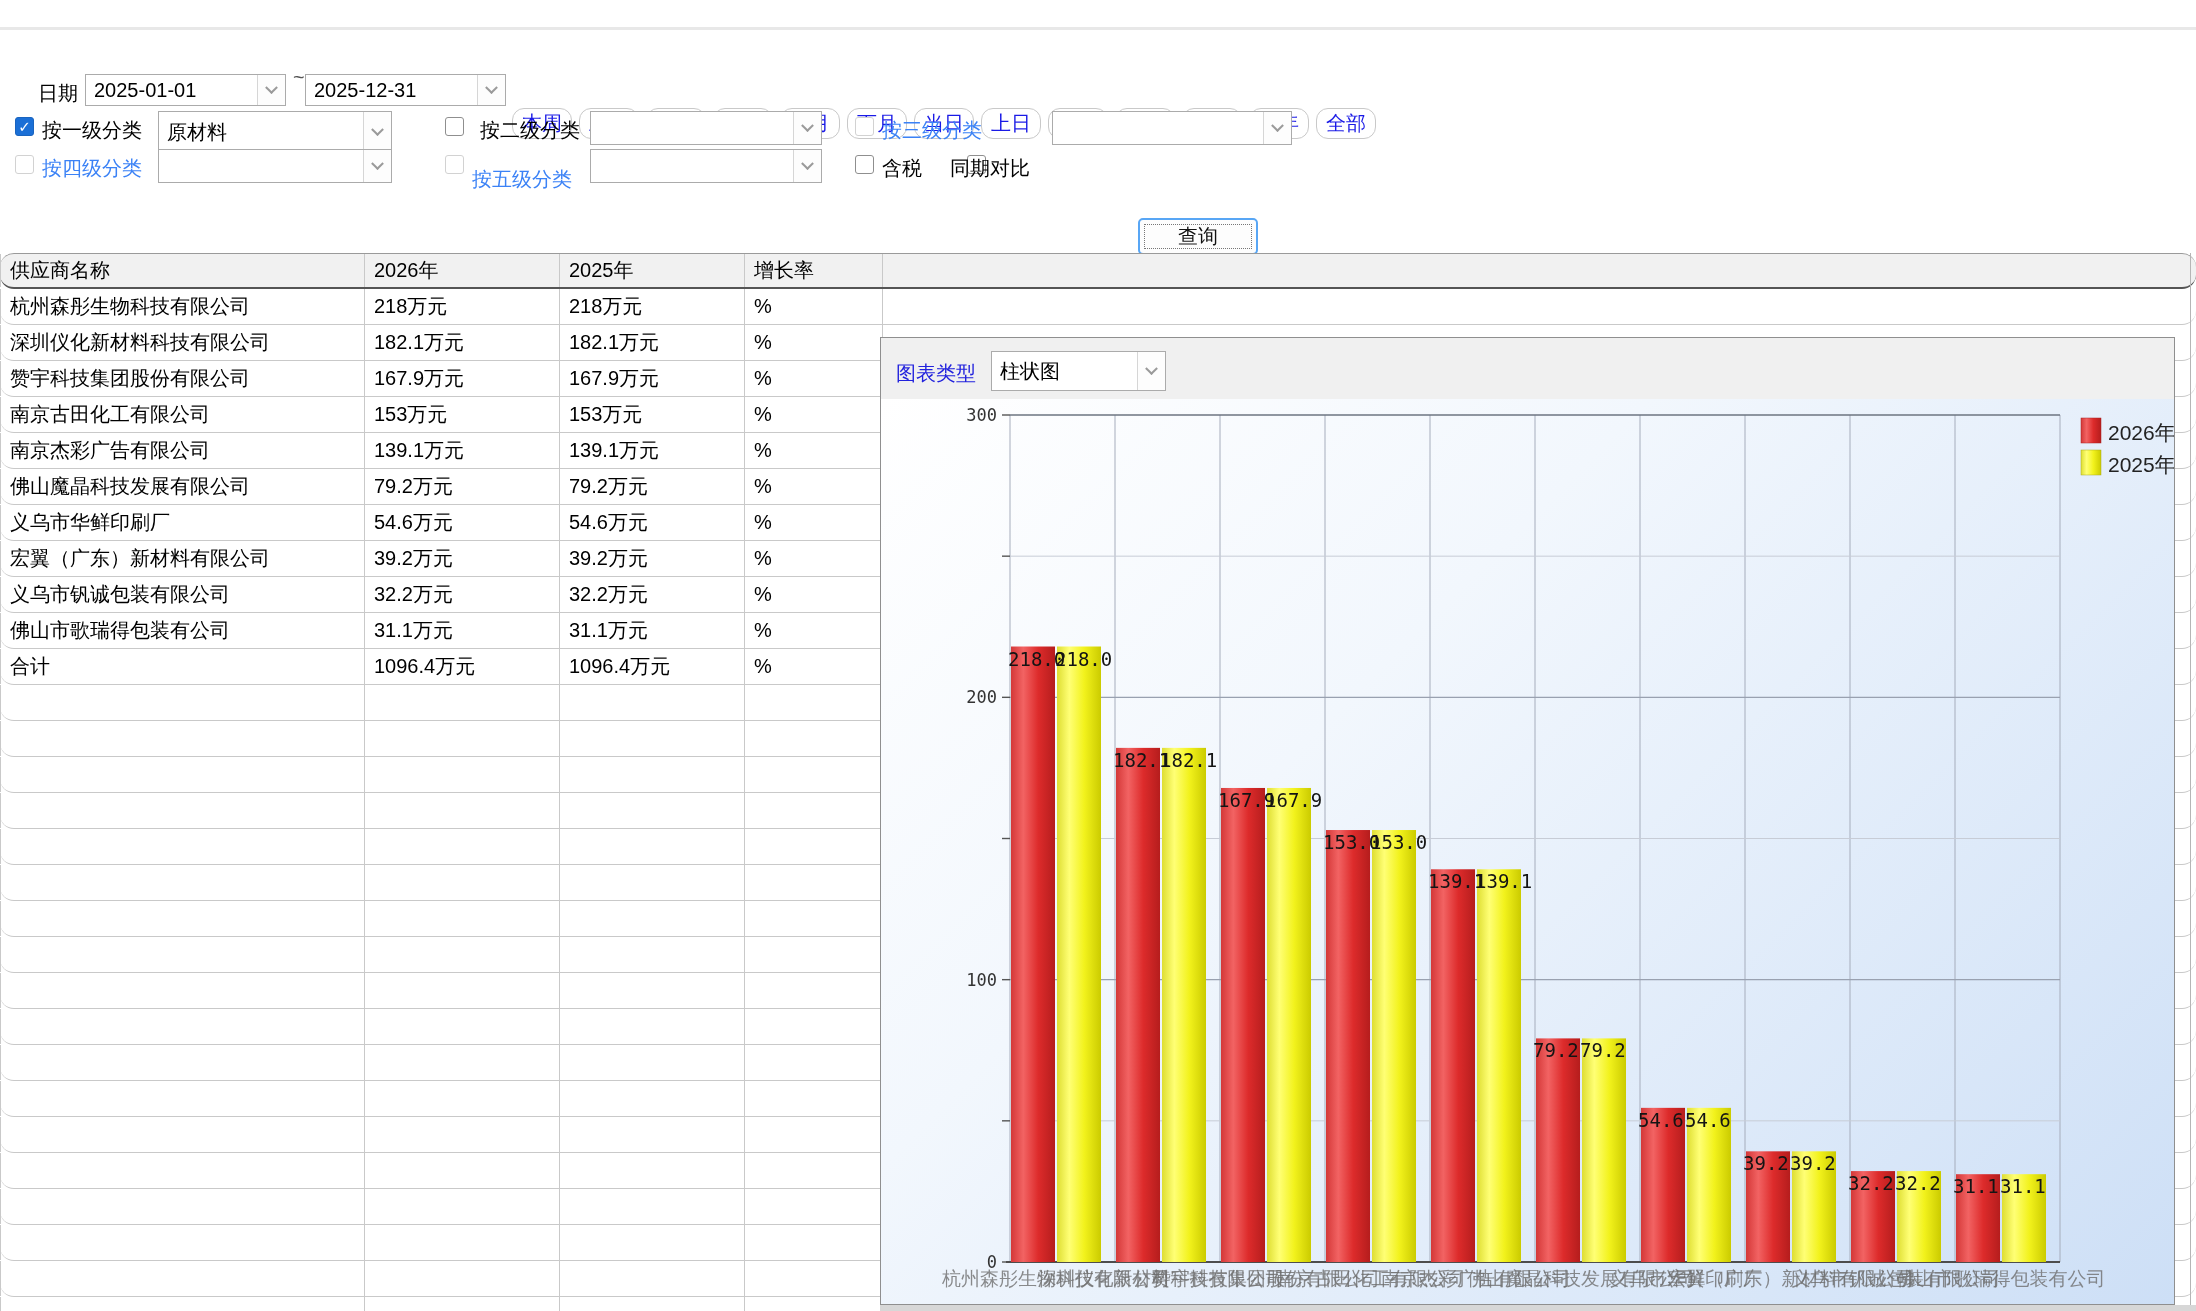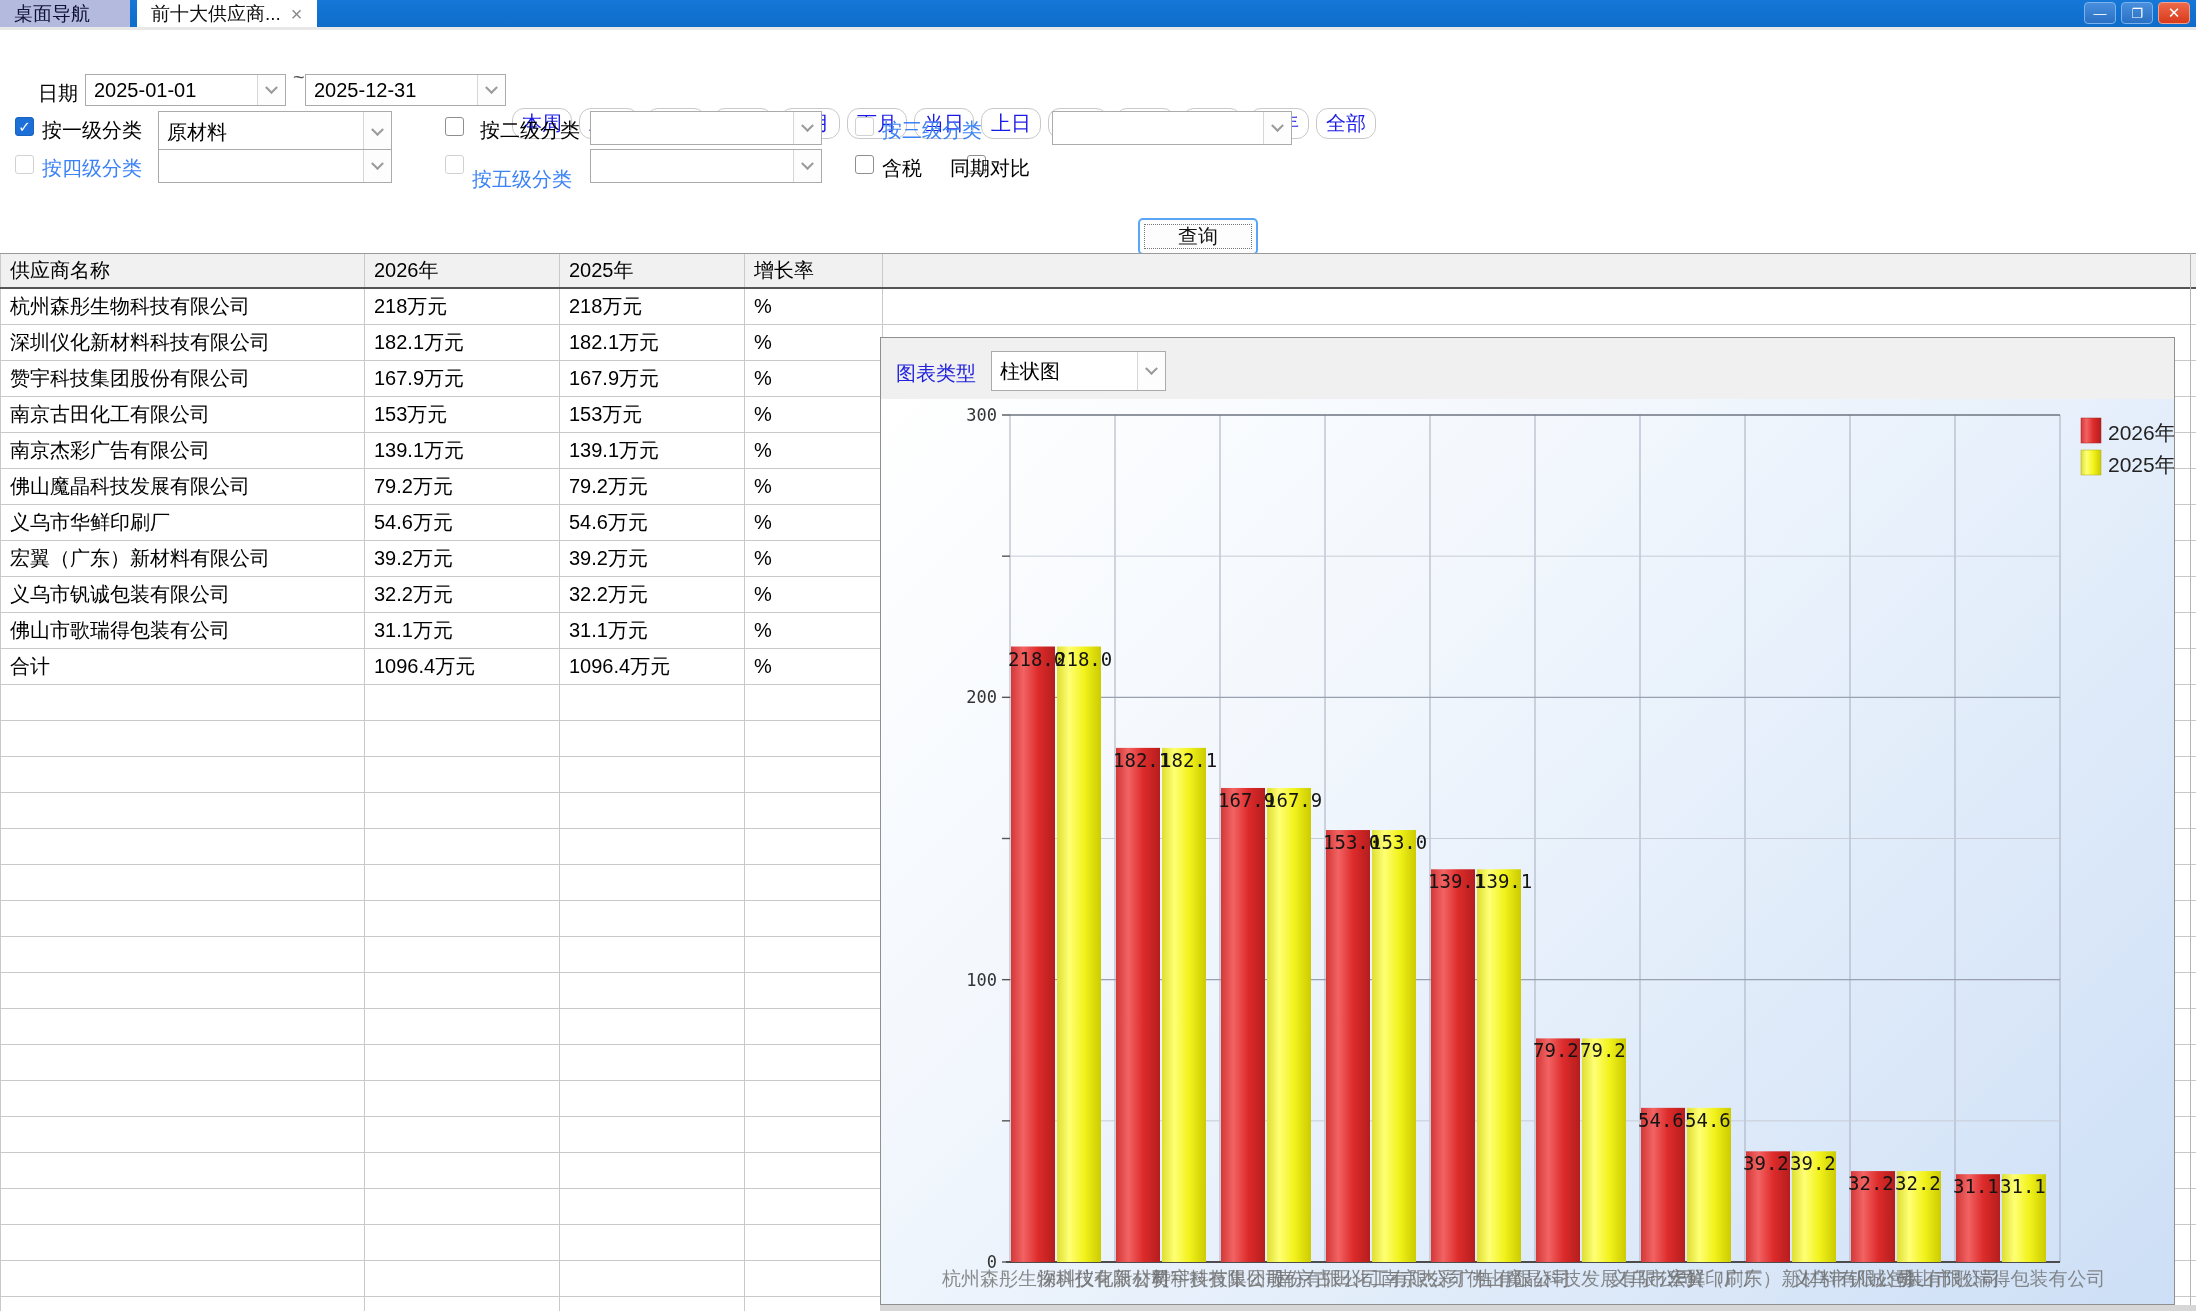--- a/index.html
+++ b/index.html
@@ -40,61 +40,41 @@
   .quick-btns { position:absolute; left:512px; top:78px; display:flex; gap:7px; }
   .qbtn { padding:2px 9px; height:31px; font-size:20px; color:#1a1ae6; background:#fff;
     border:1px solid #c9c9c9; border-radius:12px; display:flex; align-items:center; }
   .action-btns { position:absolute; left:1138px; top:188px; display:flex; gap:8px;flex-direction:column; }
   .abtn { width:120px; height:37px; background:#fdfdfd; border:1px solid #bdbdbd; border-radius:5px;
     font-size:20px; color:#111; display:flex; align-items:center; justify-content:center; }
   .abtn.focused { border:2px solid #58a6f5; outline:1px dotted #777; outline-offset:-7px; }
 
   
   .grid { position:absolute; left:0; top:253px; width:2196px; }
-  .trow { display:flex; height:36px; border-bottom:1px solid #c9c9c9; background:#fff; }
+  .trow { display:flex; height:36px; border-bottom:1px solid #c9c9c9; background:#fff;border-radius:14px; }
   .trow .c { padding:0 9px; font-size:20px; color:#000; display:flex; align-items:center;
     border-right:1px solid #c9c9c9; white-space:nowrap; overflow:hidden; }
   .c.c0{ width:365px; border-left:1px solid #c9c9c9; } .c.c1{ width:195px; } .c.c2{ width:185px; }
   .c.c3{ width:138px; } .c.c4{ flex:1; border-right:none; }
   .trow.head { background:#f1f1f1; border-top:1px solid #9a9a9a; border-bottom:2px solid #555; height:36px; }
   .table-right-line { position:absolute; left:2190px; top:253px; width:1px; height:1058px; background:#b5b5b5; }
 
   
   .chart-panel { position:absolute; left:880px; top:337px; width:1295px; height:968px;
     background:#f0f0f0; border:1px solid #8f8f8f; }
   .chart-toolbar { position:absolute; left:0; top:0; width:100%; height:61px; }
   .chart-canvas { position:absolute; left:0; top:61px; width:1293px; height:905px;
     background:linear-gradient(135deg,#ffffff 0%,#f2f7fd 35%,#cddff6 100%); }
   .bottom-strip { position:absolute; left:880px; top:1305px; width:1316px; height:6px; background:#d7d7d7; }
 </style>
 </head>
 <body>
 
 <div id="app">
 
-  <div class="titlebar">
-    <div class="tab tab-desktop">
-      <span>桌面导航</span>
-    </div>
-    <div class="tab tab-active">
-      <span>前十大供应商...</span>
-      <span class="tab-close">×</span>
-    </div>
-    <div class="win-buttons">
-      <div class="win-btn">
-          <span>—</span>
-        </div>
-      <div class="win-btn">
-          <span>❐</span>
-        </div>
-      <div class="win-btn close">
-          <span>✕</span>
-        </div>
-    </div>
-  </div>
   <div class="under-bar"></div>
 
   <div class="filters">
     <span class="lbl" style="position:absolute;left:38px;top:50px;">日期</span>
     <div class="combo" style="left:85px;top:44px;width:201px;height:32px;">
       <span class="val">2025-01-01</span>
       <span class="arrow">
           <span class="chev"></span>
         </span>
     </div>

